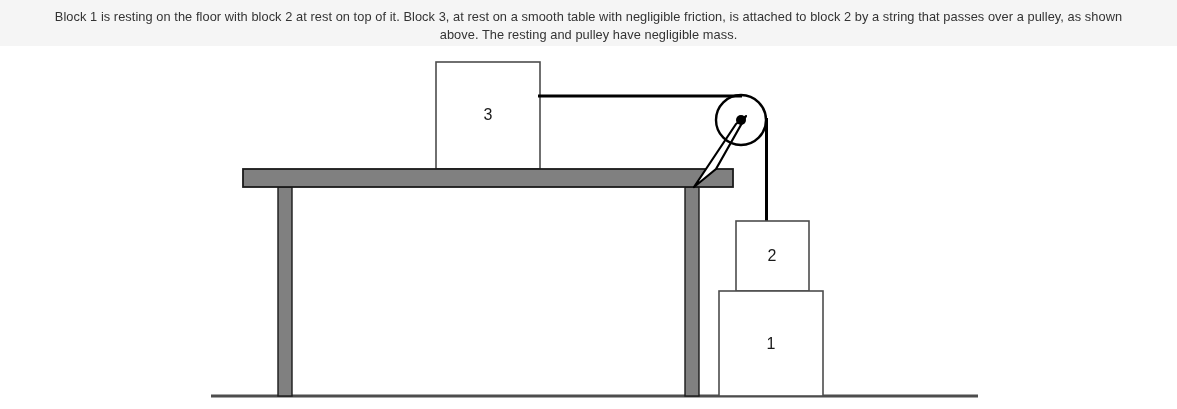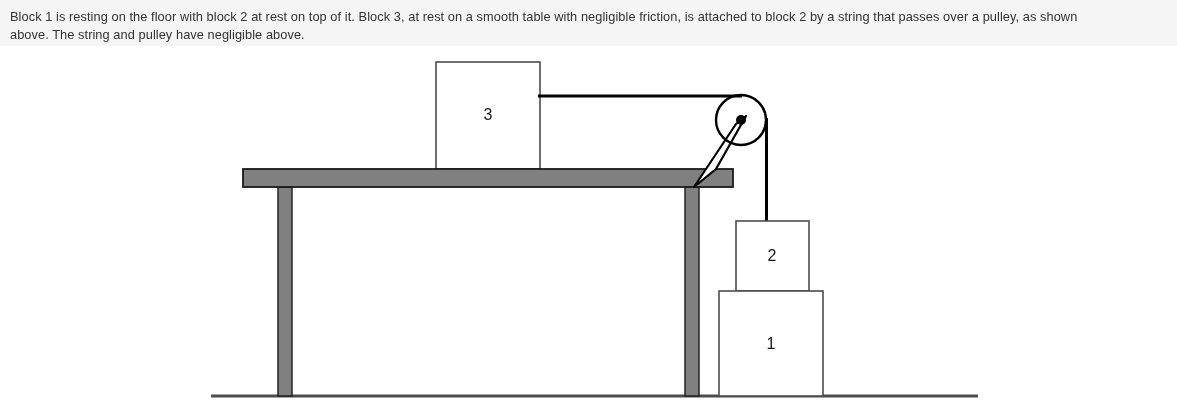--- a/index.html
+++ b/index.html
@@ -13,20 +13,21 @@
     height: 409px;
     font-family: "Liberation Sans", sans-serif;
     overflow: hidden;
     position: relative;
   }
   #page {
     position: relative;
     width: 1091px;
     height: 409px;
     background: #ffffff;
+    text-align: center;
   }
   #problem-statement {
     position: absolute;
     left: 0;
     top: 0;
     width: 1177px;
     height: 46px;
     background: #f5f5f5;
     box-sizing: border-box;
     padding: 8px 10px 0 10px;
@@ -59,21 +60,21 @@
     dominant-baseline: middle;
   }
 </style>
 </head>
 <body>
 
 <div id="page">
 
   <div id="problem-statement">
     <div class="stmt-line">Block 1 is resting on the floor with block 2 at rest on top of it. Block 3, at rest on a smooth table with negligible friction, is attached to block 2 by a string that passes over a pulley, as shown</div>
-    <div class="stmt-line">above. The string and pulley have negligible above.</div>
+    <div class="stmt-line">above. The resting and pulley have negligible mass.</div>
   </div>
 
   <div id="diagram-area">
     <svg id="figure" viewBox="0 0 1177 363" xmlns="http://www.w3.org/2000/svg">
 
       <line id="floor-line" x1="211" y1="350" x2="978" y2="350" stroke="#4d4d4d" stroke-width="3.2" stroke-linecap="butt"></line>
 
       <rect id="table-leg-left" x="278" y="141" width="14" height="209" fill="#808080" stroke="#1a1a1a" stroke-width="1.4"></rect>
       <rect id="table-leg-right" x="685" y="141" width="14" height="209" fill="#808080" stroke="#1a1a1a" stroke-width="1.4"></rect>
 

